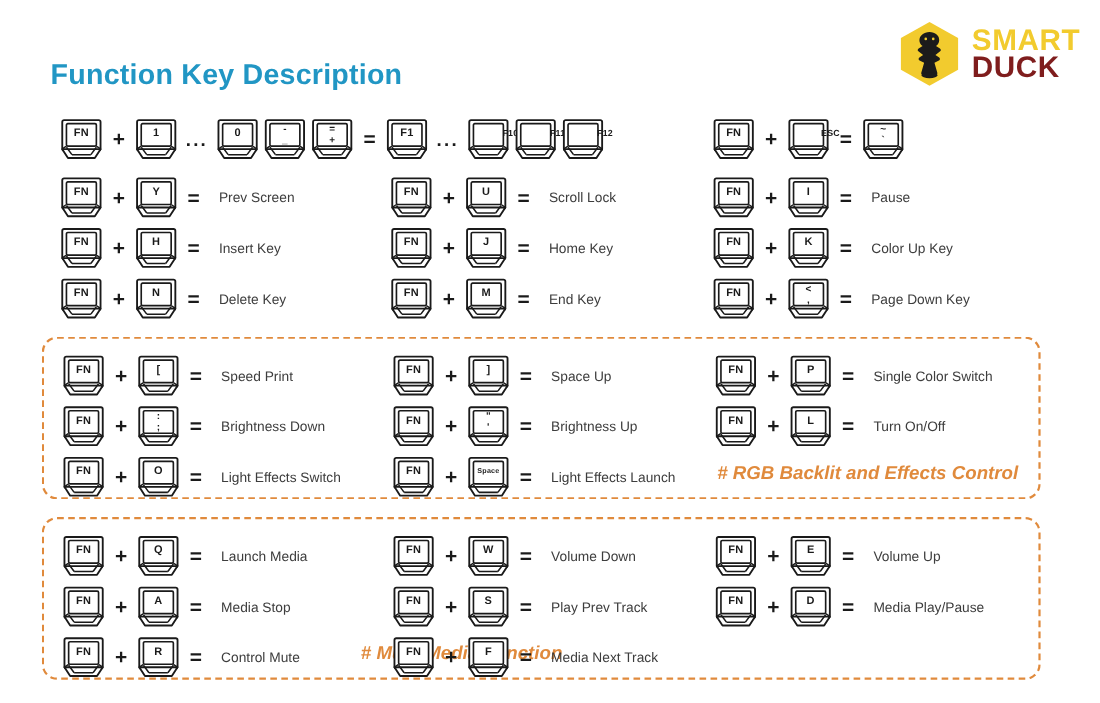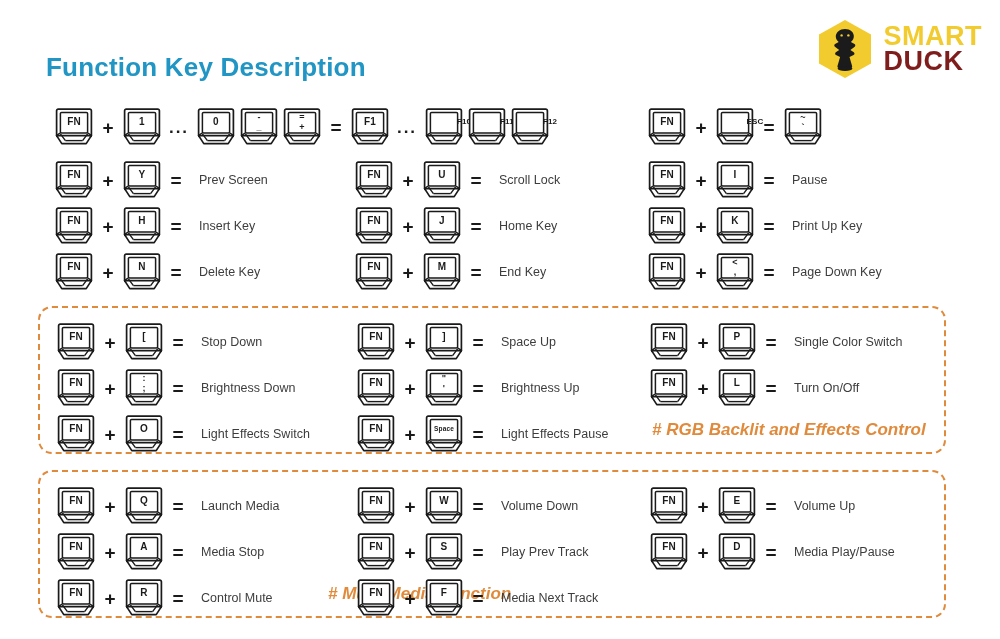--- a/index.html
+++ b/index.html
@@ -468,21 +468,21 @@
           <path d="M3.2 2.2 h31.6 a1.6 1.6 0 0 1 1.6 1.6 v24.4 a1.6 1.6 0 0 1 -1.6 1.6 h-31.6 a1.6 1.6 0 0 1 -1.6 -1.6 v-24.4 a1.6 1.6 0 0 1 1.6 -1.6 z" fill="#fff" stroke="#1a1a1a" stroke-width="1.7"></path>
           <path d="M6.6 5.4 h24.8 a1.2 1.2 0 0 1 1.2 1.2 v18.1 a1.2 1.2 0 0 1 -1.2 1.2 h-24.8 a1.2 1.2 0 0 1 -1.2 -1.2 v-18.1 a1.2 1.2 0 0 1 1.2 -1.2 z" fill="#fff" stroke="#1a1a1a" stroke-width="1.5"></path>
           <path d="M1.6 28.4 L5.4 25.9 M36.4 28.4 L32.6 25.9" stroke="#1a1a1a" stroke-width="1.3" fill="none"></path>
           <path d="M1.6 28.6 L6.8 36.6 h24.4 l5.2 -8.0 z" fill="#fff" stroke="#1a1a1a" stroke-width="1.7" stroke-linejoin="round"></path>
           <path d="M5.4 26.8 L10.4 33.6 M32.6 26.8 L27.6 33.6" stroke="#1a1a1a" stroke-width="1.4" fill="none"></path>
           <path d="M10.4 33.6 h17.2" stroke="#1a1a1a" stroke-width="1.4" fill="none"></path>
         </svg>
         <span class="legend">K</span>
       </span>
       <span class="op eq">=</span>
-      <span class="desc">Print Up Key</span>
+      <span class="desc">Color Up Key</span>
     </div>
     <div class="cell" style="left: 648px; top: 92px;">
       <span class="key">
         <svg viewBox="0 0 38 40">
           <path d="M3.2 2.2 h31.6 a1.6 1.6 0 0 1 1.6 1.6 v24.4 a1.6 1.6 0 0 1 -1.6 1.6 h-31.6 a1.6 1.6 0 0 1 -1.6 -1.6 v-24.4 a1.6 1.6 0 0 1 1.6 -1.6 z" fill="#fff" stroke="#1a1a1a" stroke-width="1.7"></path>
           <path d="M6.6 5.4 h24.8 a1.2 1.2 0 0 1 1.2 1.2 v18.1 a1.2 1.2 0 0 1 -1.2 1.2 h-24.8 a1.2 1.2 0 0 1 -1.2 -1.2 v-18.1 a1.2 1.2 0 0 1 1.2 -1.2 z" fill="#fff" stroke="#1a1a1a" stroke-width="1.5"></path>
           <path d="M1.6 28.4 L5.4 25.9 M36.4 28.4 L32.6 25.9" stroke="#1a1a1a" stroke-width="1.3" fill="none"></path>
           <path d="M1.6 28.6 L6.8 36.6 h24.4 l5.2 -8.0 z" fill="#fff" stroke="#1a1a1a" stroke-width="1.7" stroke-linejoin="round"></path>
           <path d="M5.4 26.8 L10.4 33.6 M32.6 26.8 L27.6 33.6" stroke="#1a1a1a" stroke-width="1.4" fill="none"></path>
           <path d="M10.4 33.6 h17.2" stroke="#1a1a1a" stroke-width="1.4" fill="none"></path>
@@ -529,21 +529,21 @@
           <path d="M3.2 2.2 h31.6 a1.6 1.6 0 0 1 1.6 1.6 v24.4 a1.6 1.6 0 0 1 -1.6 1.6 h-31.6 a1.6 1.6 0 0 1 -1.6 -1.6 v-24.4 a1.6 1.6 0 0 1 1.6 -1.6 z" fill="#fff" stroke="#1a1a1a" stroke-width="1.7"></path>
           <path d="M6.6 5.4 h24.8 a1.2 1.2 0 0 1 1.2 1.2 v18.1 a1.2 1.2 0 0 1 -1.2 1.2 h-24.8 a1.2 1.2 0 0 1 -1.2 -1.2 v-18.1 a1.2 1.2 0 0 1 1.2 -1.2 z" fill="#fff" stroke="#1a1a1a" stroke-width="1.5"></path>
           <path d="M1.6 28.4 L5.4 25.9 M36.4 28.4 L32.6 25.9" stroke="#1a1a1a" stroke-width="1.3" fill="none"></path>
           <path d="M1.6 28.6 L6.8 36.6 h24.4 l5.2 -8.0 z" fill="#fff" stroke="#1a1a1a" stroke-width="1.7" stroke-linejoin="round"></path>
           <path d="M5.4 26.8 L10.4 33.6 M32.6 26.8 L27.6 33.6" stroke="#1a1a1a" stroke-width="1.4" fill="none"></path>
           <path d="M10.4 33.6 h17.2" stroke="#1a1a1a" stroke-width="1.4" fill="none"></path>
         </svg>
         <span class="legend">[</span>
       </span>
       <span class="op eq">=</span>
-      <span class="desc">Stop Down</span>
+      <span class="desc">Speed Print</span>
     </div>
     <div class="cell" style="left: 17px; top: 60px;">
       <span class="key">
         <svg viewBox="0 0 38 40">
           <path d="M3.2 2.2 h31.6 a1.6 1.6 0 0 1 1.6 1.6 v24.4 a1.6 1.6 0 0 1 -1.6 1.6 h-31.6 a1.6 1.6 0 0 1 -1.6 -1.6 v-24.4 a1.6 1.6 0 0 1 1.6 -1.6 z" fill="#fff" stroke="#1a1a1a" stroke-width="1.7"></path>
           <path d="M6.6 5.4 h24.8 a1.2 1.2 0 0 1 1.2 1.2 v18.1 a1.2 1.2 0 0 1 -1.2 1.2 h-24.8 a1.2 1.2 0 0 1 -1.2 -1.2 v-18.1 a1.2 1.2 0 0 1 1.2 -1.2 z" fill="#fff" stroke="#1a1a1a" stroke-width="1.5"></path>
           <path d="M1.6 28.4 L5.4 25.9 M36.4 28.4 L32.6 25.9" stroke="#1a1a1a" stroke-width="1.3" fill="none"></path>
           <path d="M1.6 28.6 L6.8 36.6 h24.4 l5.2 -8.0 z" fill="#fff" stroke="#1a1a1a" stroke-width="1.7" stroke-linejoin="round"></path>
           <path d="M5.4 26.8 L10.4 33.6 M32.6 26.8 L27.6 33.6" stroke="#1a1a1a" stroke-width="1.4" fill="none"></path>
           <path d="M10.4 33.6 h17.2" stroke="#1a1a1a" stroke-width="1.4" fill="none"></path>
@@ -670,21 +670,21 @@
           <path d="M3.2 2.2 h31.6 a1.6 1.6 0 0 1 1.6 1.6 v24.4 a1.6 1.6 0 0 1 -1.6 1.6 h-31.6 a1.6 1.6 0 0 1 -1.6 -1.6 v-24.4 a1.6 1.6 0 0 1 1.6 -1.6 z" fill="#fff" stroke="#1a1a1a" stroke-width="1.7"></path>
           <path d="M6.6 5.4 h24.8 a1.2 1.2 0 0 1 1.2 1.2 v18.1 a1.2 1.2 0 0 1 -1.2 1.2 h-24.8 a1.2 1.2 0 0 1 -1.2 -1.2 v-18.1 a1.2 1.2 0 0 1 1.2 -1.2 z" fill="#fff" stroke="#1a1a1a" stroke-width="1.5"></path>
           <path d="M1.6 28.4 L5.4 25.9 M36.4 28.4 L32.6 25.9" stroke="#1a1a1a" stroke-width="1.3" fill="none"></path>
           <path d="M1.6 28.6 L6.8 36.6 h24.4 l5.2 -8.0 z" fill="#fff" stroke="#1a1a1a" stroke-width="1.7" stroke-linejoin="round"></path>
           <path d="M5.4 26.8 L10.4 33.6 M32.6 26.8 L27.6 33.6" stroke="#1a1a1a" stroke-width="1.4" fill="none"></path>
           <path d="M10.4 33.6 h17.2" stroke="#1a1a1a" stroke-width="1.4" fill="none"></path>
         </svg>
         <span class="legend tiny">Space</span>
       </span>
       <span class="op eq">=</span>
-      <span class="desc">Light Effects Pause</span>
+      <span class="desc">Light Effects Launch</span>
     </div>
     <div class="cell" style="left: 610px; top: 14px;">
       <span class="key">
         <svg viewBox="0 0 38 40">
           <path d="M3.2 2.2 h31.6 a1.6 1.6 0 0 1 1.6 1.6 v24.4 a1.6 1.6 0 0 1 -1.6 1.6 h-31.6 a1.6 1.6 0 0 1 -1.6 -1.6 v-24.4 a1.6 1.6 0 0 1 1.6 -1.6 z" fill="#fff" stroke="#1a1a1a" stroke-width="1.7"></path>
           <path d="M6.6 5.4 h24.8 a1.2 1.2 0 0 1 1.2 1.2 v18.1 a1.2 1.2 0 0 1 -1.2 1.2 h-24.8 a1.2 1.2 0 0 1 -1.2 -1.2 v-18.1 a1.2 1.2 0 0 1 1.2 -1.2 z" fill="#fff" stroke="#1a1a1a" stroke-width="1.5"></path>
           <path d="M1.6 28.4 L5.4 25.9 M36.4 28.4 L32.6 25.9" stroke="#1a1a1a" stroke-width="1.3" fill="none"></path>
           <path d="M1.6 28.6 L6.8 36.6 h24.4 l5.2 -8.0 z" fill="#fff" stroke="#1a1a1a" stroke-width="1.7" stroke-linejoin="round"></path>
           <path d="M5.4 26.8 L10.4 33.6 M32.6 26.8 L27.6 33.6" stroke="#1a1a1a" stroke-width="1.4" fill="none"></path>
           <path d="M10.4 33.6 h17.2" stroke="#1a1a1a" stroke-width="1.4" fill="none"></path>

